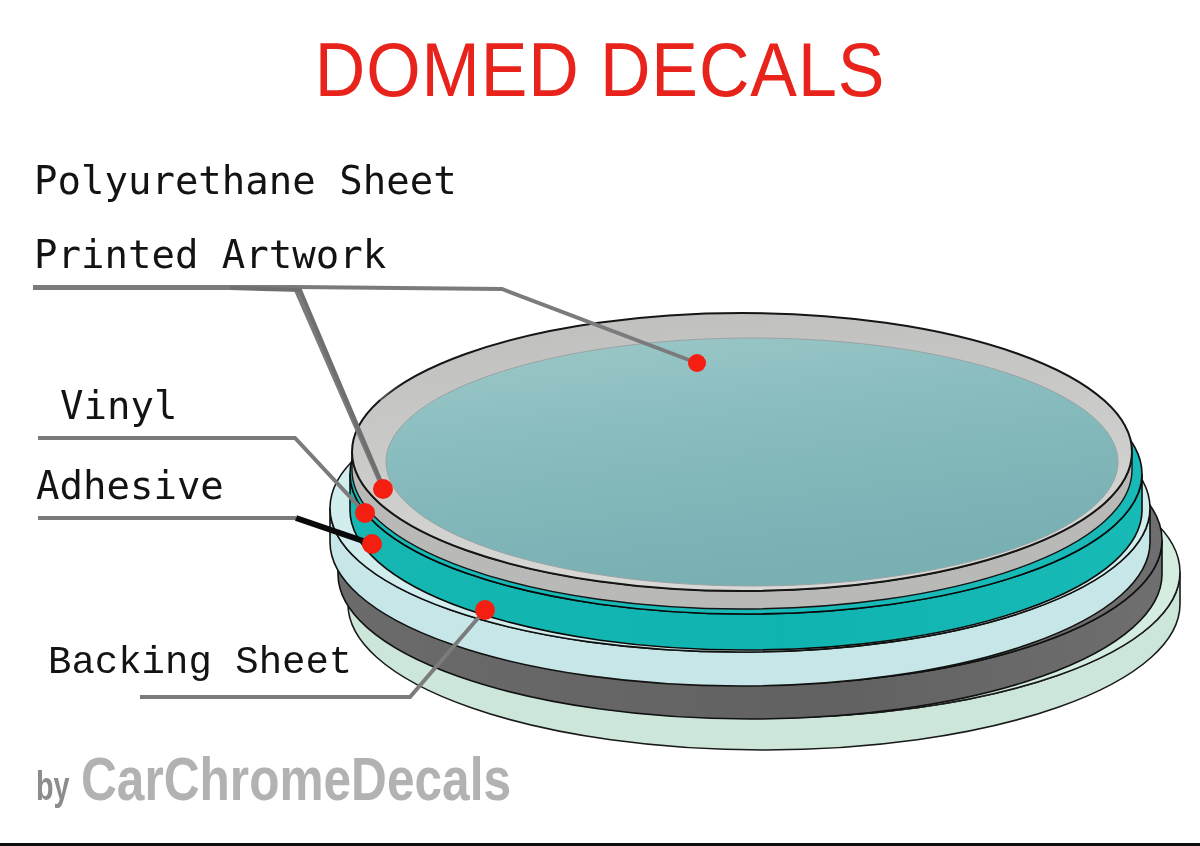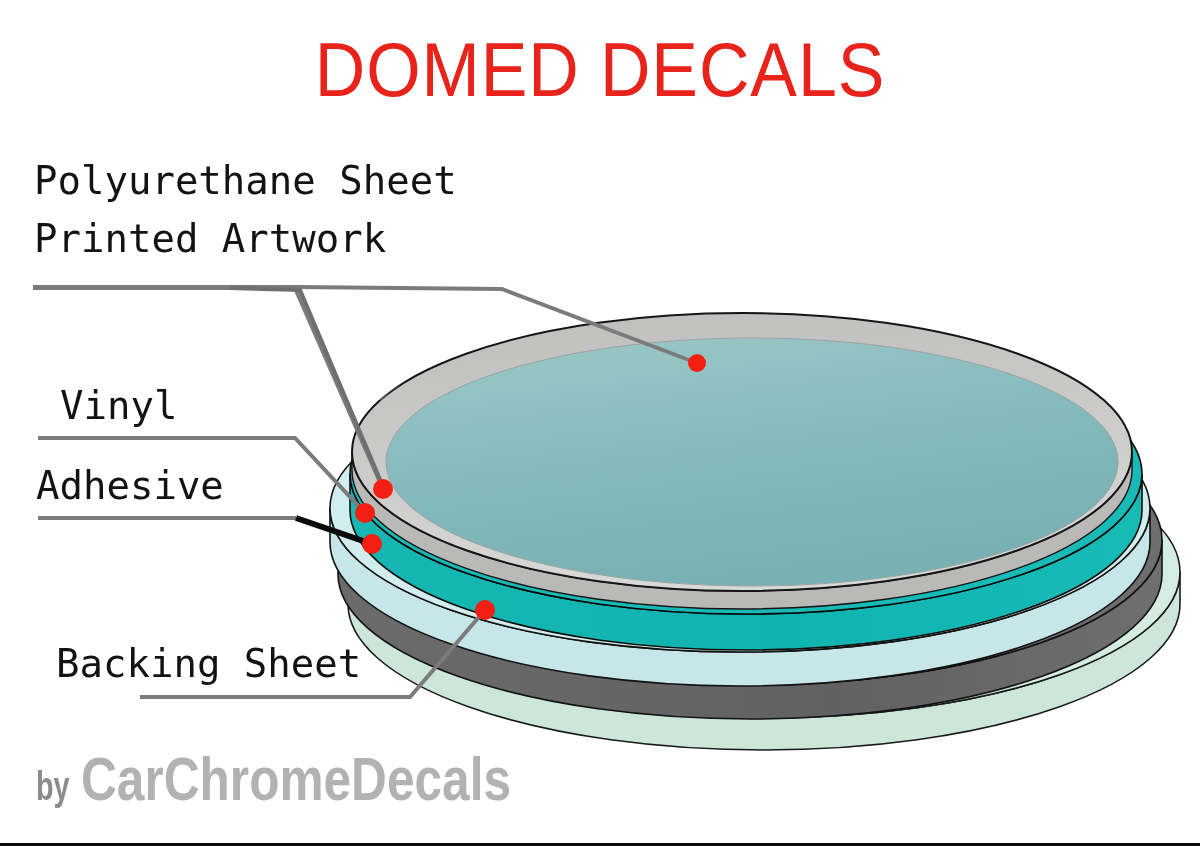--- a/index.html
+++ b/index.html
@@ -47,24 +47,24 @@
   .callout {
     position: absolute;
     font-family: "DejaVu Sans Mono", "Liberation Mono", monospace;
     font-size: 39px;
     font-weight: 400;
     color: #131313;
     white-space: nowrap;
     letter-spacing: 0px;
   }
   .cl-dome     { left: 34px;  top: 158px; }
-  .cl-artwork  { left: 34px;  top: 216px; }
+  .cl-artwork  { left: 34px;  top: 232px; }
   .cl-vinyl    { left: 36px;  top: 383px; margin-left: 24px; }
   .cl-adhesive { left: 36px;  top: 463px; }
-  .cl-backing  { left: 56px;  top: 641px; }
+  .cl-backing  { left: 48px;  top: 641px; font-family: Liberation Mono, monospace; }
 
   
   .features {
     position: absolute;
     left: 797px;
     top: 620px;
     width: 390px;
   }
   .feature-item {
     font-family: "Liberation Sans", sans-serif;

